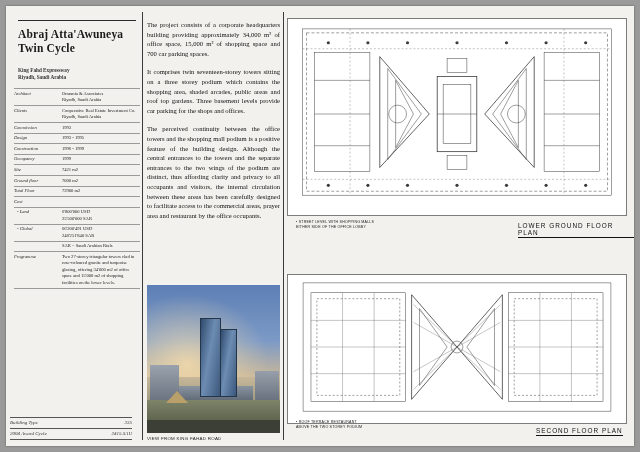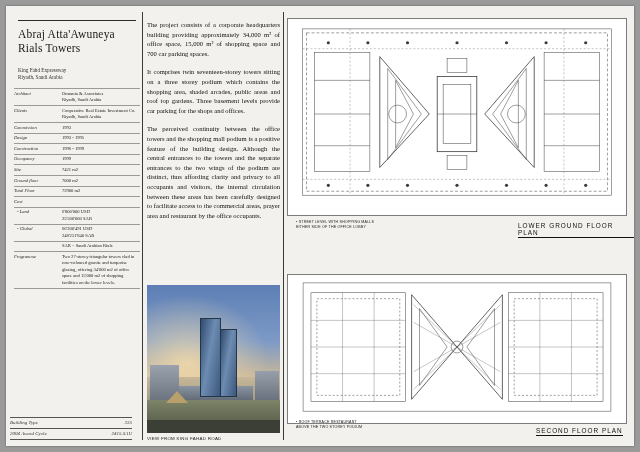--- a/index.html
+++ b/index.html
@@ -13,21 +13,21 @@
     position: absolute; left: 6px; top: 6px;
     width: 628px; height: 440px;
     background: #f2f1ed;
     box-shadow: 0 0 2px rgba(0,0,0,.4);
   }
   
   .col-left {
     position: absolute; left: 8px; top: 6px;
     width: 126px; height: 428px;
   }
-  .title-block { padding: 8px 4px 0 4px; }
+  .title-block { padding: 8px 4px 0 4px; font-weight: bold; }
   .title-rule-top {
     border-top: 1px solid #2a2a2a; margin: 0 0 6px 0;
   }
   .proj-title {
     font-size: 11.5px; line-height: 14px; color: #1a1a1a;
     letter-spacing: .2px;
   }
   .addr {
     margin-top: 12px; font-size: 5.2px; line-height: 7px;
     color: #333;
@@ -145,21 +145,21 @@
 </head>
 <body>
 
 <div class="page">
 
   <div class="col-left">
     <div class="title-block">
       <div class="title-rule-top"></div>
       <div class="proj-title">
         <div>Abraj Atta'Awuneya</div>
-        <div>Rials Towers</div>
+        <div>Twin Cycle</div>
       </div>
       <div class="addr">
         <div>King Fahd Expressway</div>
         <div>Riyadh, Saudi Arabia</div>
       </div>
     </div>
     <table class="facts">
       <tbody>
           <tr>
             <td class="k">Architect</td>

